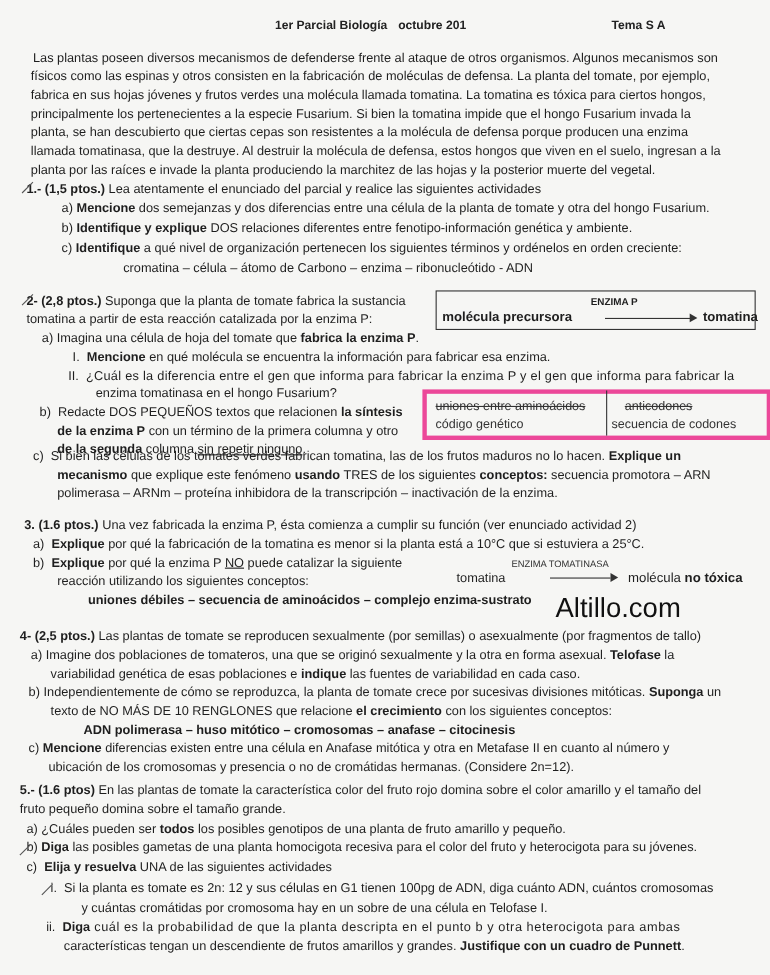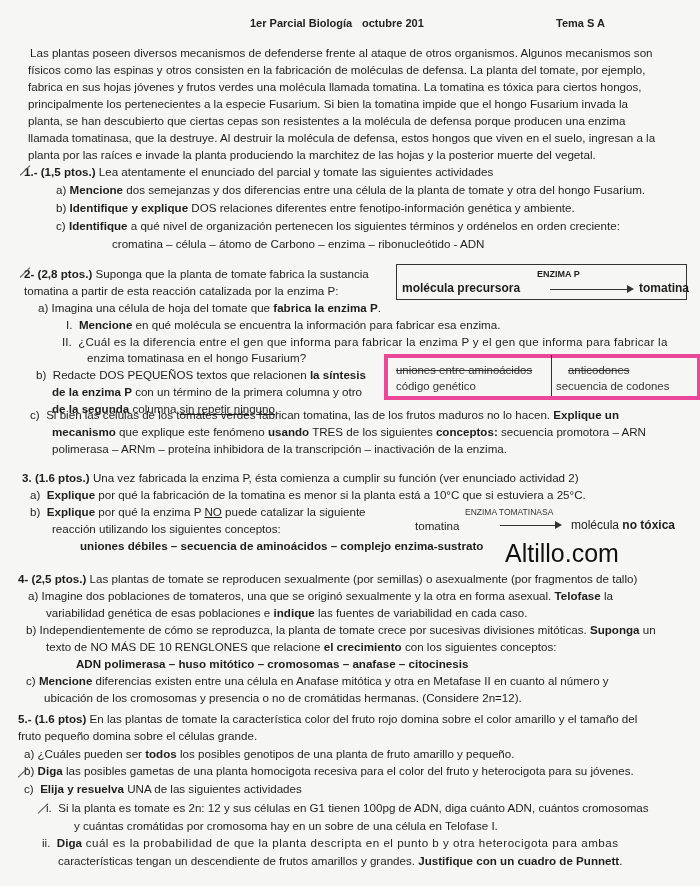--- a/index.html
+++ b/index.html
@@ -39,21 +39,21 @@
   <div class="line" style="left:30px;top:44px;">Las plantas poseen diversos mecanismos de defenderse frente al ataque de otros organismos. Algunos mecanismos son</div>
   <div class="line" style="left:28px;top:61px;">físicos como las espinas y otros consisten en la fabricación de moléculas de defensa. La planta del tomate, por ejemplo,</div>
   <div class="line" style="left:28px;top:78px;">fabrica en sus hojas jóvenes y frutos verdes una molécula llamada tomatina. La tomatina es tóxica para ciertos hongos,</div>
   <div class="line" style="left:28px;top:95px;">principalmente los pertenecientes a la especie Fusarium. Si bien la tomatina impide que el hongo Fusarium invada la</div>
   <div class="line" style="left:28px;top:112px;">planta, se han descubierto que ciertas cepas son resistentes a la molécula de defensa porque producen una enzima</div>
   <div class="line" style="left:28px;top:129px;">llamada tomatinasa, que la destruye. Al destruir la molécula de defensa, estos hongos que viven en el suelo, ingresan a la</div>
   <div class="line" style="left:28px;top:146px;">planta por las raíces e invade la planta produciendo la marchitez de las hojas y la posterior muerte del vegetal.</div>
 </div>
 
 <div>
-  <div class="line" style="left:24px;top:163px;"><b>1.- (1,5 ptos.)</b><span> Lea atentamente el enunciado del parcial y tomate las siguientes actividades</span></div>
+  <div class="line" style="left:24px;top:163px;"><b>1.- (1,5 ptos.)</b><span> Lea atentamente el enunciado del parcial y realice las siguientes actividades</span></div>
   <div class="line" style="left:56px;top:181px;"><span>a)</span> <b>Mencione</b><span> dos semejanzas y dos diferencias entre una célula de la planta de tomate y otra del hongo Fusarium.</span></div>
   <div class="line" style="left:56px;top:199px;"><span>b)</span> <b>Identifique y explique</b><span> DOS relaciones diferentes entre fenotipo-información genética y ambiente.</span></div>
   <div class="line" style="left:56px;top:217px;"><span>c)</span> <b>Identifique</b><span> a qué nivel de organización pertenecen los siguientes términos y ordénelos en orden creciente:</span></div>
   <div class="line" style="left:112px;top:235px;">cromatina – célula – átomo de Carbono – enzima – ribonucleótido - ADN</div>
 </div>
 
 <div>
   <div class="line" style="left:24px;top:265px;"><b>2- (2,8  ptos.)</b><span> Suponga que la planta de tomate fabrica la sustancia</span></div>
   <div class="line" style="left:24px;top:282px;">tomatina a partir de esta reacción catalizada por la enzima P:</div>
   <div class="abs box1">
@@ -105,21 +105,21 @@
   <div class="line" style="left:46px;top:604px;"><span>variabilidad genética de esas poblaciones e </span><b>indique</b><span> las fuentes de variabilidad en cada caso.</span></div>
   <div class="line" style="left:26px;top:621px;"><span>b)</span>&nbsp;<span>Independientemente de cómo se reproduzca, la planta de tomate crece por sucesivas divisiones mitóticas. </span><b>Suponga</b><span> un</span></div>
   <div class="line" style="left:46px;top:638px;"><span>texto de NO MÁS DE 10 RENGLONES que relacione </span><b>el crecimiento</b><span> con los siguientes conceptos:</span></div>
   <div class="line b" style="left:76px;top:655px;text-align:right;">ADN polimerasa – huso mitótico – cromosomas – anafase – citocinesis</div>
   <div class="line" style="left:26px;top:672px;"><span>c)</span>&nbsp;<b>Mencione</b><span>  diferencias existen entre una célula en Anafase mitótica y otra en Metafase II en cuanto al número y</span></div>
   <div class="line" style="left:44px;top:689px;">ubicación de los cromosomas y presencia o no de cromátidas hermanas. (Considere 2n=12).</div>
 </div>
 
 <div>
   <div class="line" style="left:18px;top:710px;"><b>5.- (1.6 ptos)</b><span> En las plantas de tomate la característica color del fruto rojo domina sobre el color amarillo y el tamaño del</span></div>
-  <div class="line" style="left:18px;top:727px;">fruto pequeño domina sobre el células grande.</div>
+  <div class="line" style="left:18px;top:727px;">fruto pequeño domina sobre el tamaño grande.</div>
   <div class="line" style="left:24px;top:745px;"><span>a)</span><span> ¿Cuáles pueden ser </span><b>todos</b><span> los posibles genotipos de una planta de fruto amarillo y pequeño.</span></div>
   <div class="line" style="left:24px;top:762px;"><span>b)</span>&nbsp;<b>Diga</b><span> las posibles gametas de una planta homocigota recesiva para el color del fruto y heterocigota para su jóvenes.</span></div>
   <div class="line" style="left:24px;top:780px;"><span>c)</span>&nbsp;&nbsp;<b>Elija y resuelva</b><span> UNA de las siguientes actividades</span></div>
   <div class="line" style="left:46px;top:799px;"><span>i.</span>&nbsp;&nbsp;<span>Si la planta es tomate es 2n: 12 y sus células en G1 tienen 100pg de ADN, diga cuánto ADN, cuántos cromosomas</span></div>
   <div class="line" style="left:74px;top:817px;">y  cuántas cromátidas por cromosoma hay en un sobre de una célula en Telofase I.</div>
   <div class="line" style="left:42px;top:834px;"><span>ii.</span>&nbsp;&nbsp;<b>Diga</b><span style="letter-spacing:0.5px;text-align:right;"> cuál es la probabilidad de que la planta descripta en el punto b y otra heterocigota para ambas</span></div>
   <div class="line" style="left:58px;top:852px;"><span>características tengan un descendiente de frutos amarillos y grandes. </span><b>Justifique con un cuadro de Punnett</b><span>.</span></div>
 </div>
 
 <span class="tick" style="left:18px;top:170px;"></span>

